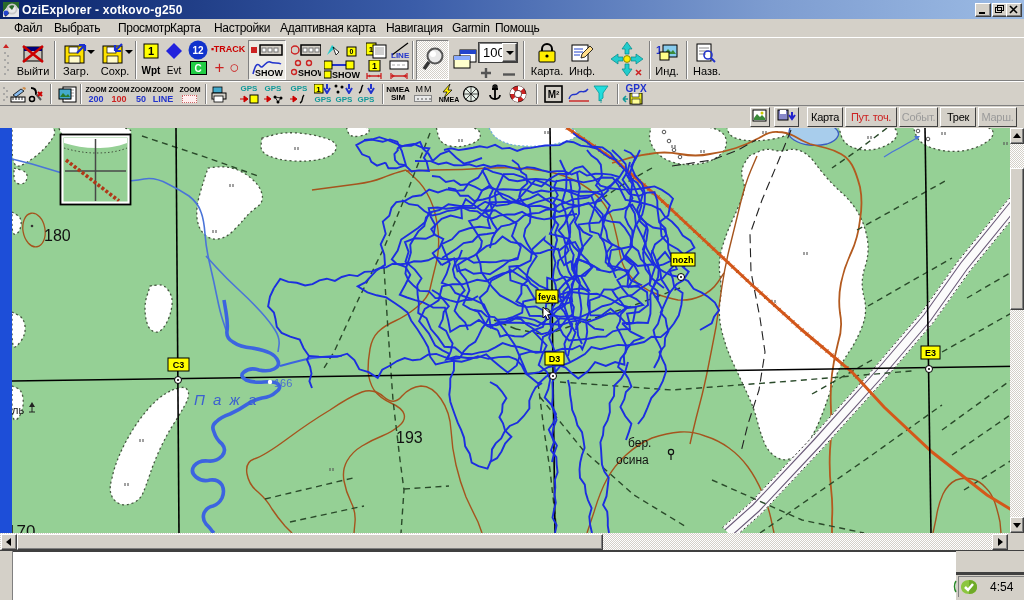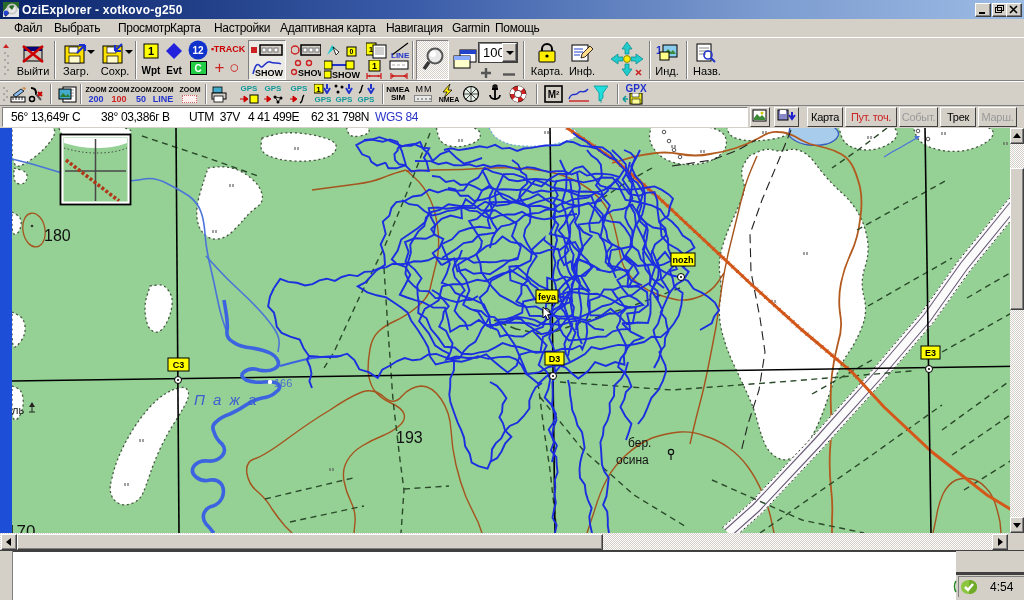--- a/index.html
+++ b/index.html
@@ -110,21 +110,21 @@
       <div class="lbl" style="left:95px;top:27px;width:40px">Сохр.</div>
       <div class="sep" style="left:135px"></div>
       <svg class="icon" style="left:143px;top:5px" width="16" height="16">
         <rect x="1" y="1" width="14" height="14" fill="#ffff00" stroke="#000"></rect>
         <text x="8" y="12" text-anchor="middle" style="font:bold 11px Liberation Sans">1</text>
       </svg>
       <div class="lbl" style="left:137px;top:27px;width:28px;font-weight:bold;font-size:10px">Wpt</div>
       <svg class="icon" style="left:166px;top:5px" width="16" height="16">
         <path d="M8,0L16,8L8,16L0,8Z" fill="#2222dd"></path>
       </svg>
-      <div class="lbl" style="left:160px;top:27px;width:28px;font-weight:bold;font-size:10px">Evt</div>
+      <div class="lbl" style="left:160px;top:27px;width:28px;font-weight:normal;font-size:10px">Evt</div>
       <svg class="icon" style="left:188px;top:2px" width="20" height="20">
         <circle cx="10" cy="10" r="9.5" fill="#1133cc"></circle>
         <text x="10" y="14" text-anchor="middle" style="font:bold 10px Liberation Sans;fill:#fff">12</text>
       </svg>
       <svg class="icon" style="left:190px;top:23px" width="17" height="14">
         <rect x="0.5" y="0.5" width="16" height="13" fill="#22cc44" stroke="#000"></rect>
         <text x="8" y="11" text-anchor="middle" style="font:bold 10px Liberation Sans;fill:#fff">C</text>
       </svg>
       <div class="lbl" style="left:208px;top:6px;width:40px;color:#cc0000;font-weight:bold;font-size:9px">▪TRACK</div>
       <div class="lbl" style="left:207px;top:20px;width:40px;color:#cc2222;font-size:17px">+ ○</div>
@@ -383,28 +383,20 @@
       <div class="lbl" style="left:621px;top:1px;width:30px;color:#2233cc;font-weight:bold;font-size:10px">GPX</div>
       <svg class="icon" style="left:622px;top:11px" width="24" height="12">
         <path d="M6,6h-5M1,6l3,-3M1,6l3,3" stroke="#119999" stroke-width="1.6" fill="none"></path>
         <rect x="8" y="0" width="12" height="11" fill="#eeee22" stroke="#000"></rect>
         <rect x="10" y="0" width="7" height="4" fill="#fff" stroke="#000" stroke-width="0.6"></rect>
         <rect x="10" y="6" width="8" height="5" fill="#ffff99" stroke="#000" stroke-width="0.6"></rect>
       </svg>
     </div>
 
 <div class="abs" id="statusbar">
- <div id="coordpanel">
-  <span style="left:8px">56° 13,649г С</span>
-        <span style="left:98px">38° 03,386г В</span>
-  <span style="left:186px">UTM&nbsp;&nbsp;37V</span>
-        <span style="left:245px">4 41 499E</span>
-  <span style="left:308px">62 31 798N</span>
-        <span style="left:372px;color:#2a35c8">WGS 84</span>
- </div>
  <div class="sbtn" style="left:750px;width:20px"><svg width="18" height="16">
           <rect x="2" y="2" width="13" height="11" fill="#fff" stroke="#000"></rect>
           <path d="M3,10l3,-4l3,3l2,-2l3,3v2h-11z" fill="#3a8a3a"></path>
           <circle cx="11" cy="5" r="1.5" fill="#cc0"></circle>
         </svg></div>
  <div class="sbtn" style="left:774px;width:25px"><svg width="23" height="16">
           <rect x="3" y="2" width="10" height="10" fill="#8888c8" stroke="#000"></rect>
           <rect x="5" y="2" width="6" height="4" fill="#fff"></rect>
           <path d="M17,4v6M14,7l3,4l3,-4" stroke="#2222cc" stroke-width="2" fill="none"></path>
         </svg></div>

